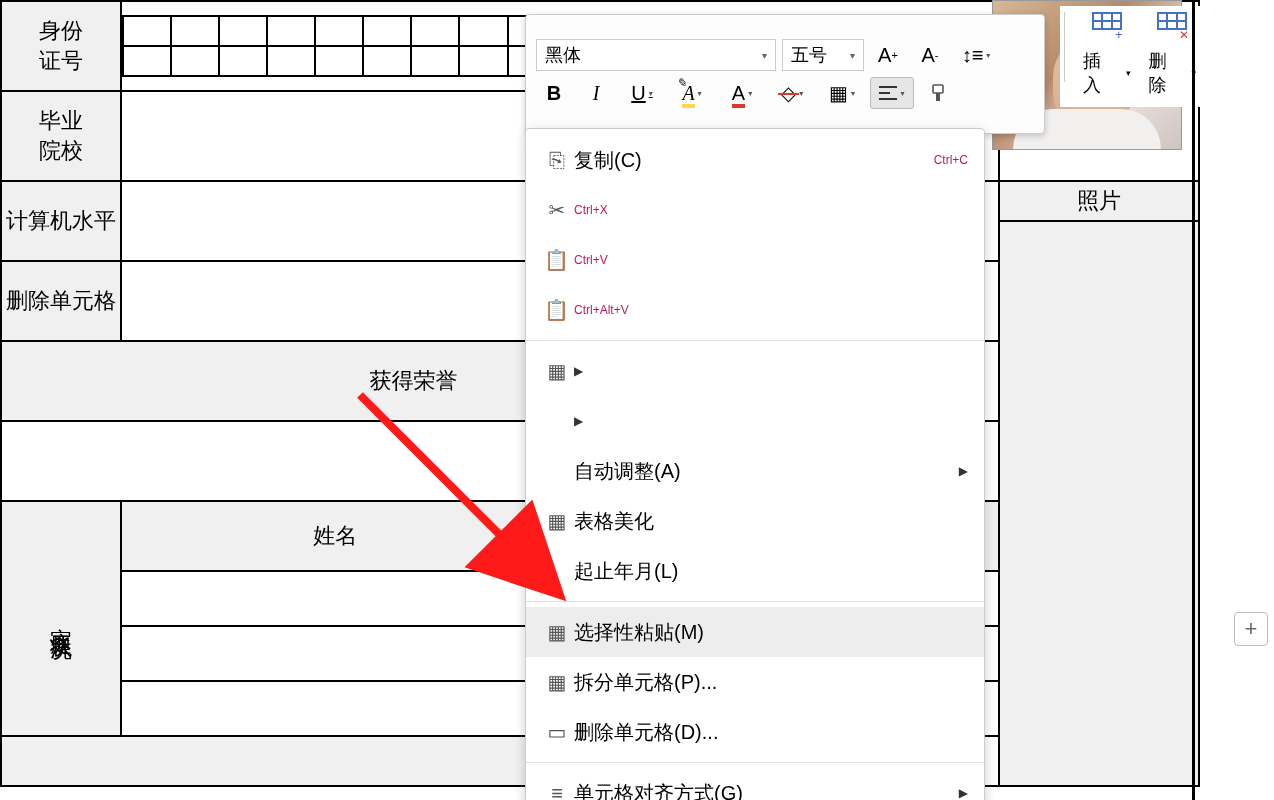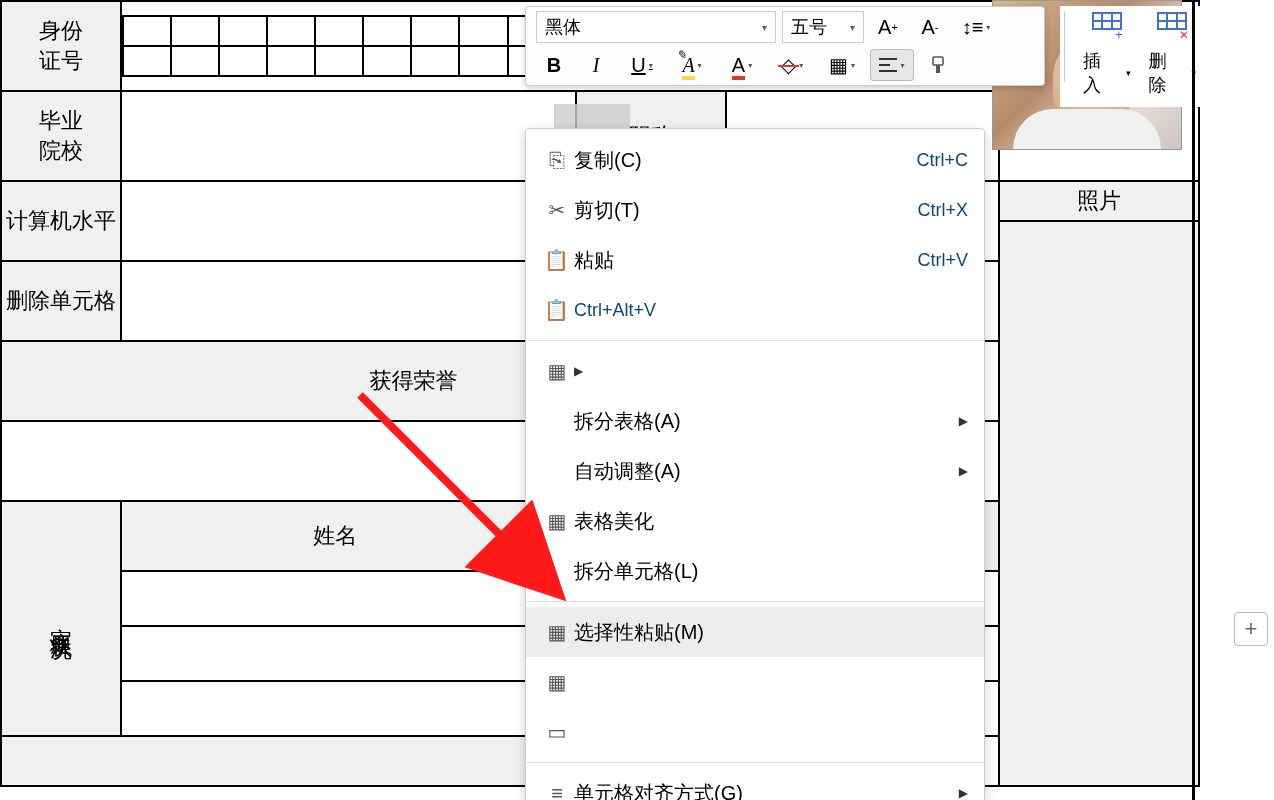--- a/index.html
+++ b/index.html
@@ -24,27 +24,27 @@
   font-size: 22px;
   padding: 4px;
 }
 .hdr { background: #f0f0f0; }
 .small-cells td { height: 30px; }
 .vtext { writing-mode: vertical-rl; text-orientation: upright; letter-spacing: 4px; }
 
 
 .toolbar {
   position: absolute;
-  top: 6px; left: 525px;
+  top: 14px; left: 525px;
   width: 520px;
   background: #fdfdfd;
   border: 1px solid #ccc;
   border-radius: 4px;
   box-shadow: 0 2px 6px rgba(0,0,0,0.2);
-  padding: 4px 10px;
+  padding: 24px 10px;
   display: flex;
   flex-direction: column;
   gap: 6px;
 }
 .tb-row { display: flex; align-items: center; gap: 6px; }
 .tb-sel {
   border: 1px solid #ccc;
   height: 32px;
   display: flex;
   align-items: center;
@@ -102,21 +102,21 @@
   height: 50px;
   padding: 0 16px 0 14px;
 }
 .ctx-item .ic {
   width: 34px;
   text-align: center;
   font-size: 20px;
   color: #555;
 }
 .ctx-item .lb { flex: 1; }
-.ctx-item .sc { color: #0c4a6e; font-size: 18px; }
+.ctx-item .sc { color: #be185d; font-size: 12px; }
 .ctx-item .ar { color: #333; font-size: 12px; }
 .ctx-item.hover { background: #ededed; }
 .ctx-sep { height: 1px; background: #e0e0e0; margin: 5px 0; }
 .ctx-item.noicon .ic { visibility: hidden; }
 
 
 .photo {
   position: absolute;
   top: 0; left: 992px;
   width: 190px; height: 150px;
@@ -381,65 +381,64 @@
 </div>
 
 <div class="ctx" id="ctx-menu">
     <div class="ctx-item">
       <span class="ic">⎘</span>
       <span class="lb">复制(C)</span>
       <span class="sc">Ctrl+C</span>
     </div>
     <div class="ctx-item">
       <span class="ic">✂</span>
-      <span class="lb">剪切(T)</span>
       <span class="sc">Ctrl+X</span>
     </div>
     <div class="ctx-item">
       <span class="ic">📋</span>
-      <span class="lb">粘贴</span>
       <span class="sc">Ctrl+V</span>
     </div>
     <div class="ctx-item">
       <span class="ic">📋</span>
       <span class="sc">Ctrl+Alt+V</span>
     </div>
     <div class="ctx-sep"></div>
     <div class="ctx-item">
       <span class="ic">▦</span>
       <span class="ar">▶</span>
     </div>
     <div class="ctx-item noicon">
       <span class="ic">·</span>
-      <span class="lb">拆分表格(A)</span>
       <span class="ar">▶</span>
     </div>
     <div class="ctx-item noicon">
       <span class="ic">·</span>
       <span class="lb">自动调整(A)</span>
       <span class="ar">▶</span>
     </div>
     <div class="ctx-item">
       <span class="ic">▦</span>
       <span class="lb">表格美化</span>
     </div>
     <div class="ctx-item noicon">
       <span class="ic">·</span>
-      <span class="lb">拆分单元格(L)</span>
+      <span class="lb">起止年月(L)</span>
     </div>
     <div class="ctx-sep"></div>
     <div class="ctx-item hover">
       <span class="ic">▦</span>
       <span class="lb">选择性粘贴(M)</span>
     </div>
     <div class="ctx-item">
       <span class="ic">▦</span>
+      <span class="lb">拆分单元格(P)...</span>
     </div>
     <div class="ctx-item">
       <span class="ic">▭</span>
+      <span class="lb">删除单元格(D)...</span>
     </div>
     <div class="ctx-sep"></div>
     <div class="ctx-item">
       <span class="ic">≡</span>
       <span class="lb">单元格对齐方式(G)</span>
       <span class="ar">▶</span>
     </div>
   </div>
 
 <svg class="arrow-svg">

